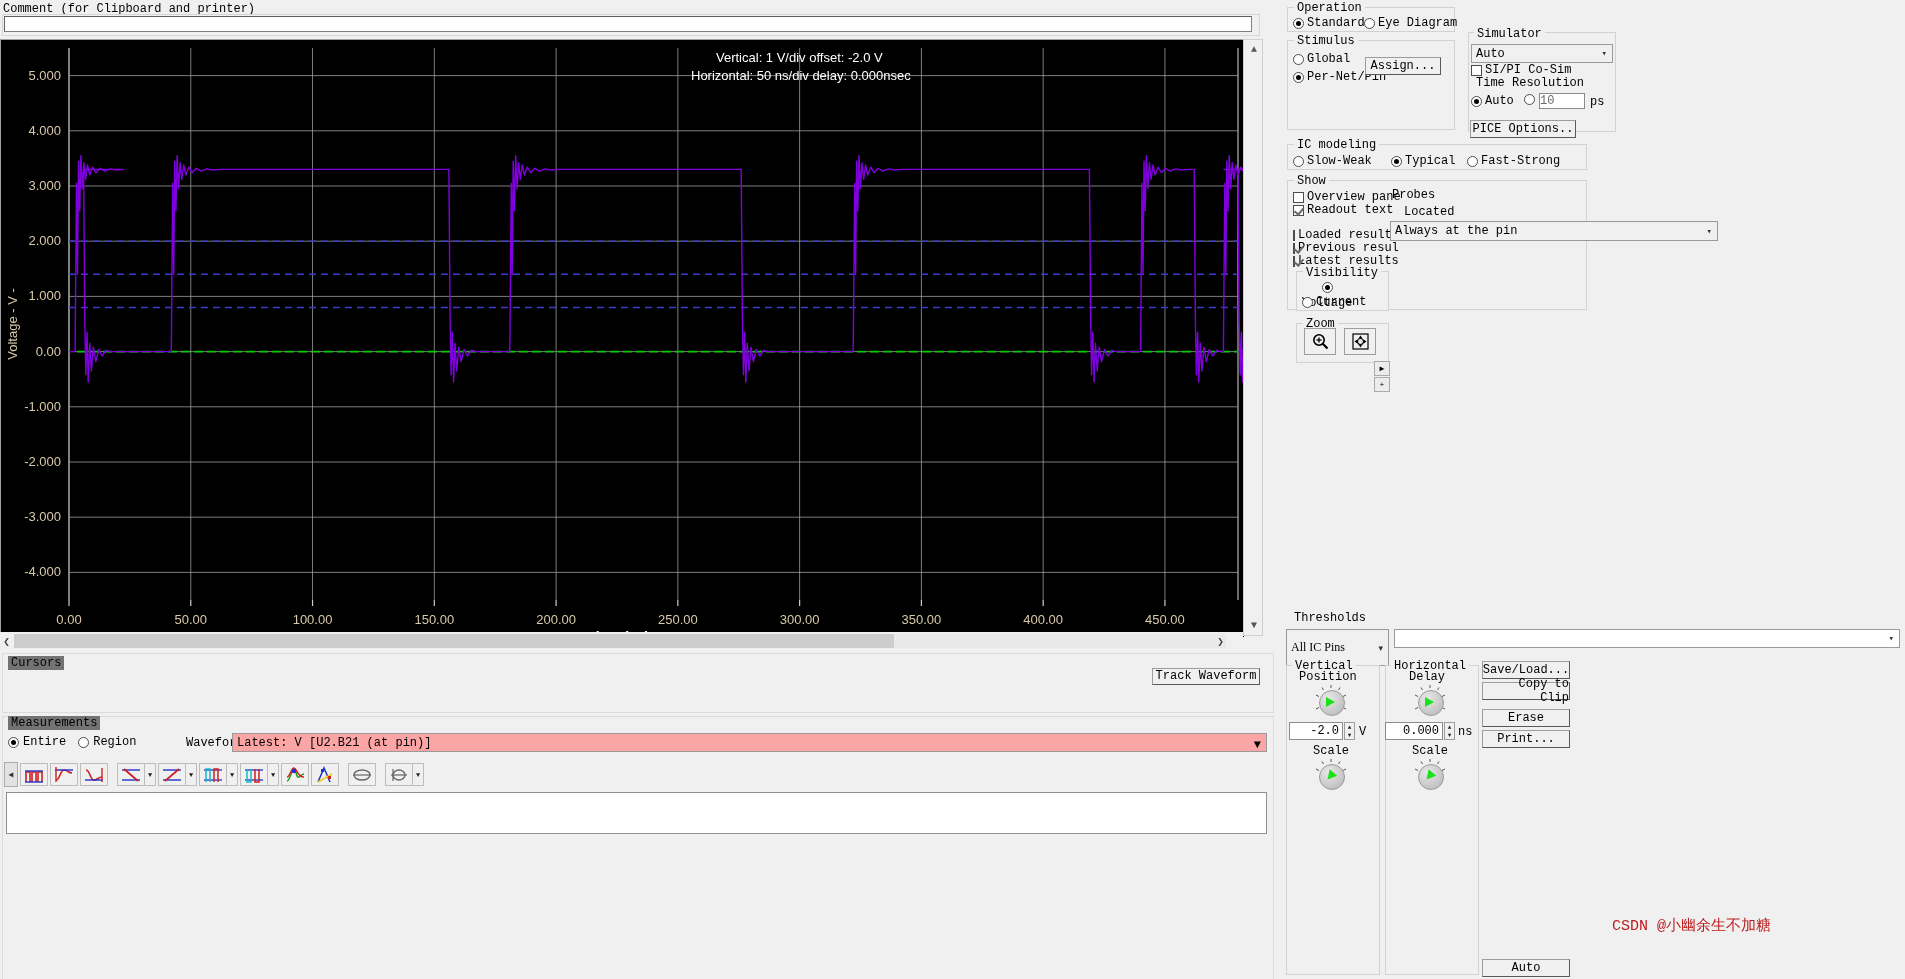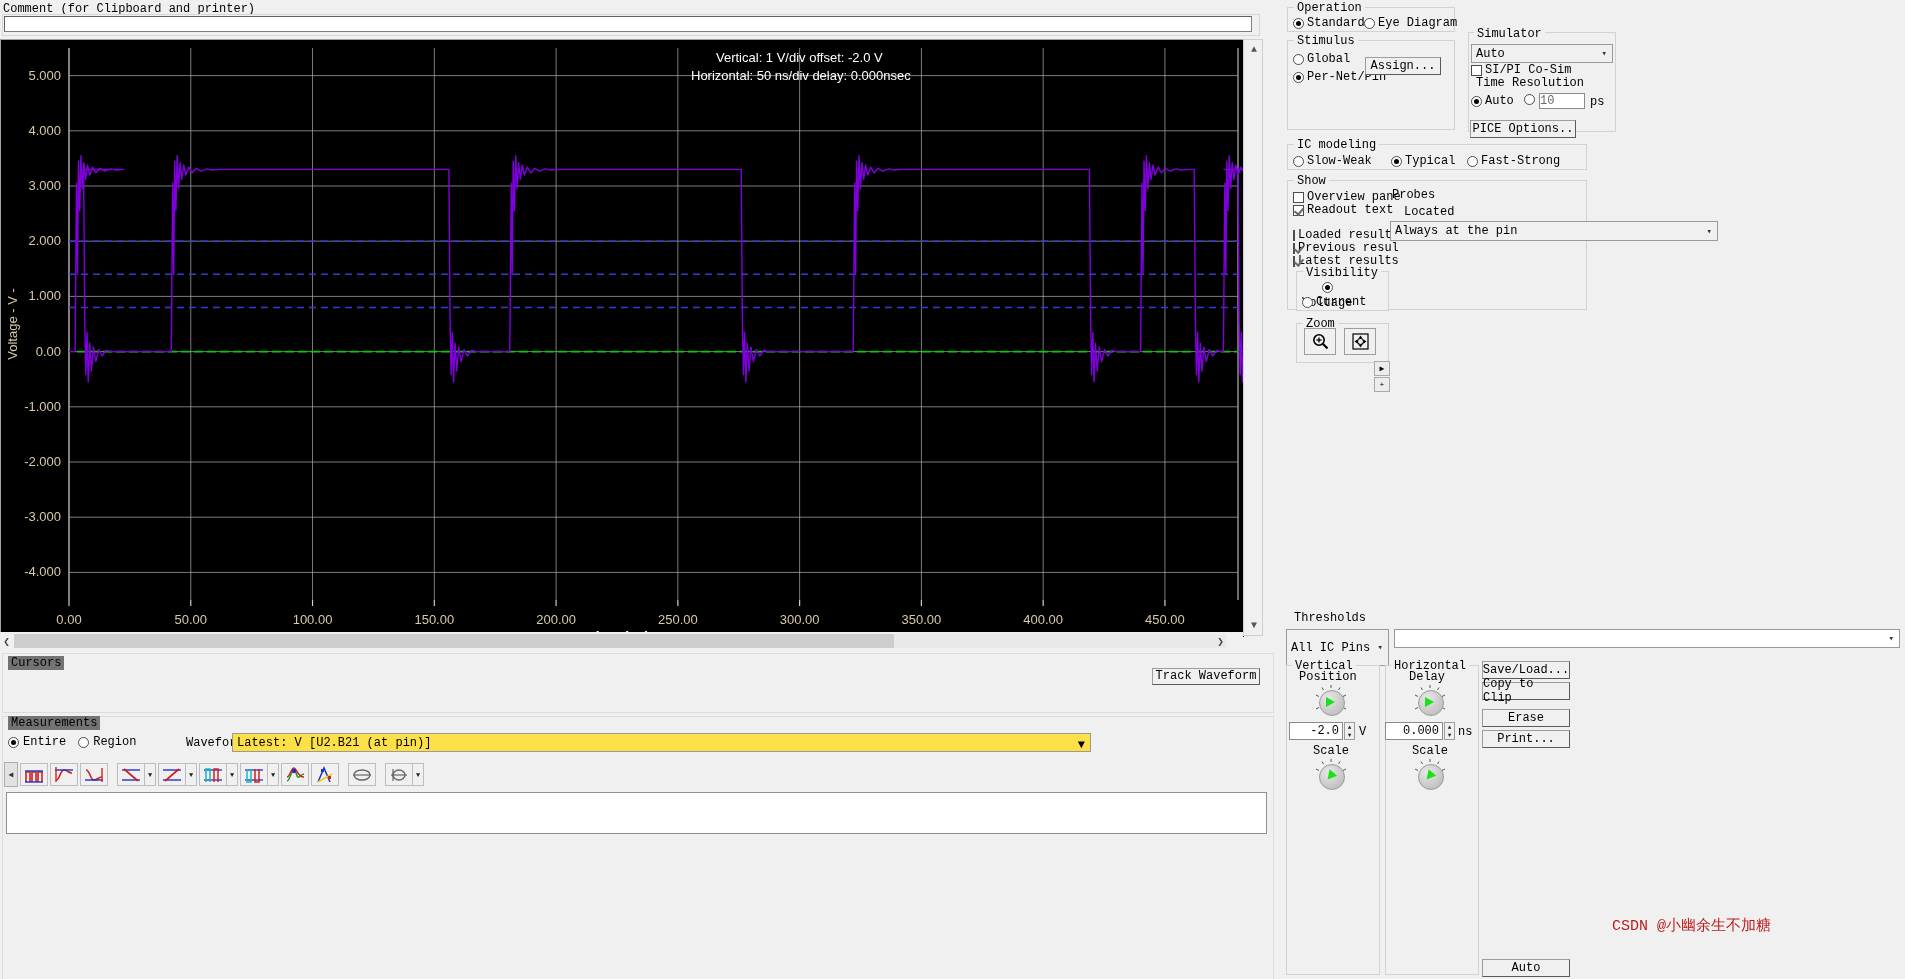--- a/index.html
+++ b/index.html
@@ -28,42 +28,42 @@
 
   
   .cursors-box{position:absolute;left:2px;top:653px;width:1270px;height:58px;background:#f0f0f0;border:1px solid #dcdcdc;}
   .grp-title{position:absolute;font-size:12px;background:#737373;padding:0 3px;color:#000;}
   .track-btn{position:absolute;left:1152px;top:668px;width:108px;height:17px;background:#f0f0f0;border:1px solid #949494;border-right-color:#5a5a5a;border-bottom-color:#5a5a5a;font-family:"Liberation Mono",monospace;font-size:12px;text-align:center;line-height:15px;color:#000;}
 
   
   .meas-box{position:absolute;left:2px;top:716px;width:1270px;height:262px;background:#f0f0f0;border:1px solid #dcdcdc;}
   .radio-row{position:absolute;left:8px;top:735px;display:flex;align-items:center;gap:12px;}
   .wf-label{position:absolute;left:186px;top:736px;font-size:12px;}
-  .wf-select{position:absolute;left:232px;top:733px;width:859px;height:19px;background:#fde047;border:1px solid #9a9a9a;display:flex;align-items:center;padding-left:4px;box-sizing:border-box;font-size:12px;}
+  .wf-select{position:absolute;left:232px;top:733px;width:1035px;height:19px;background:#fca5a5;border:1px solid #9a9a9a;display:flex;align-items:center;padding-left:4px;box-sizing:border-box;font-size:12px;}
   .wf-select .chev{position:absolute;right:5px;top:4px;}
 
   .tool-row{position:absolute;left:4px;top:762px;width:1264px;height:25px;display:flex;align-items:center;}
   .tb-end{width:12px;height:23px;background:#e2e2e2;border:1px solid #adadad;display:flex;align-items:center;justify-content:center;font-size:8px;color:#333;}
   .tb-btn{width:28px;height:23px;margin-left:2px;background:#f0f0f0;border:1px solid #bdbdbd;display:flex;align-items:center;justify-content:center;box-sizing:border-box;}
   .tb-btn.sep{margin-left:9px;}
   .tb-caret{width:11px;height:23px;background:#f0f0f0;border:1px solid #bdbdbd;border-left:none;display:flex;align-items:center;justify-content:center;font-size:7px;color:#222;box-sizing:border-box;}
   .meas-out{position:absolute;left:6px;top:792px;width:1259px;height:40px;background:#fff;border:1px solid #8f8f8f;}
 
   
   .rightcol{position:absolute;left:1281px;top:0;width:624px;height:979px;background:#f0f0f0;}
   .group{position:absolute;border:1px solid #d2d2d2;background:#f0f0f0;box-sizing:border-box;}
   .glabel{position:absolute;font-size:12px;background:#f0f0f0;padding:0 3px;white-space:nowrap;}
 
   .radio,.rad{display:inline-block;width:11px;height:11px;border-radius:50%;border:1px solid #4c4c4c;background:#fff;position:relative;vertical-align:-1px;box-sizing:border-box;}
   .radio.on::after,.rad.on::after{content:"";position:absolute;left:2px;top:2px;width:5px;height:5px;border-radius:50%;background:#000;}
   .chk{display:inline-block;width:11px;height:11px;border:1px solid #4c4c4c;background:#fff;position:relative;vertical-align:-1px;box-sizing:border-box;}
   .chk.on::after{content:"";position:absolute;left:2px;top:0px;width:4px;height:7px;border-right:2px solid #6a6a6a;border-bottom:2px solid #6a6a6a;transform:rotate(40deg);}
   .opt{position:absolute;font-size:12px;white-space:nowrap;display:flex;align-items:center;gap:3px;}
 
-  .btn{background:#f0f0f0;border:1px solid #9d9d9d;border-right-color:#5a5a5a;border-bottom-color:#5a5a5a;font-family:"Liberation Mono",monospace;font-size:12px;text-align:left;color:#000;box-sizing:border-box;display:flex;align-items:center;justify-content:center;}
+  .btn{background:#f0f0f0;border:1px solid #9d9d9d;border-right-color:#5a5a5a;border-bottom-color:#5a5a5a;font-family:"Liberation Mono",monospace;font-size:12px;text-align:right;color:#000;box-sizing:border-box;display:flex;align-items:center;justify-content:center;}
 
   .sel{position:absolute;background:#f0f0f0;border:1px solid #9a9a9a;display:flex;align-items:center;font-size:12px;padding-left:4px;box-sizing:border-box;}
   .sel .chev{position:absolute;right:5px;font-size:9px;color:#333;}
 
   .numbox{background:#fff;border:1px solid #8b8b8b;font-size:12px;text-align:right;padding-right:3px;box-sizing:border-box;display:flex;align-items:center;justify-content:flex-end;}
   .spin{width:11px;display:flex;flex-direction:column;border:1px solid #9d9d9d;box-sizing:border-box;background:#f0f0f0;}
   .spin div{flex:1;display:flex;align-items:center;justify-content:center;font-size:6px;color:#222;}
 
   .sidebtn{position:absolute;width:16px;height:15px;background:#ececec;border:1px solid #a9a9a9;display:flex;align-items:center;justify-content:center;font-size:8px;box-sizing:border-box;}
 
@@ -401,21 +401,21 @@
 
     <div style="position:absolute;left:111px;top:188px;font-size:12px;">Probes</div>
     <div style="position:absolute;left:123px;top:205px;font-size:12px;">Located</div>
     <div class="sel" style="left:109px;top:221px;width:328px;height:20px;">
       <span>Always at the pin</span>
       <span class="chev">▾</span>
     </div>
 
     <div style="position:absolute;left:6px;top:610px;width:612px;height:44px;"></div>
     <div class="glabel" style="left:10px;top:611px;">Thresholds</div>
-    <div class="sel" style="left:5px;top:629px;width:103px;height:37px;">
+    <div class="sel" style="left:5px;top:629px;width:103px;height:37px;font-family:Liberation Serif, serif;">
       <span>All IC Pins</span>
       <span class="chev">▾</span>
     </div>
     <div class="sel" style="left:113px;top:629px;width:506px;height:19px;background:#fff;">
       <span></span>
       <span class="chev">▾</span>
     </div>
 
     <div class="group" style="left:5px;top:665px;width:94px;height:310px;"></div>
     <div class="glabel" style="left:11px;top:659px;">Vertical</div>

